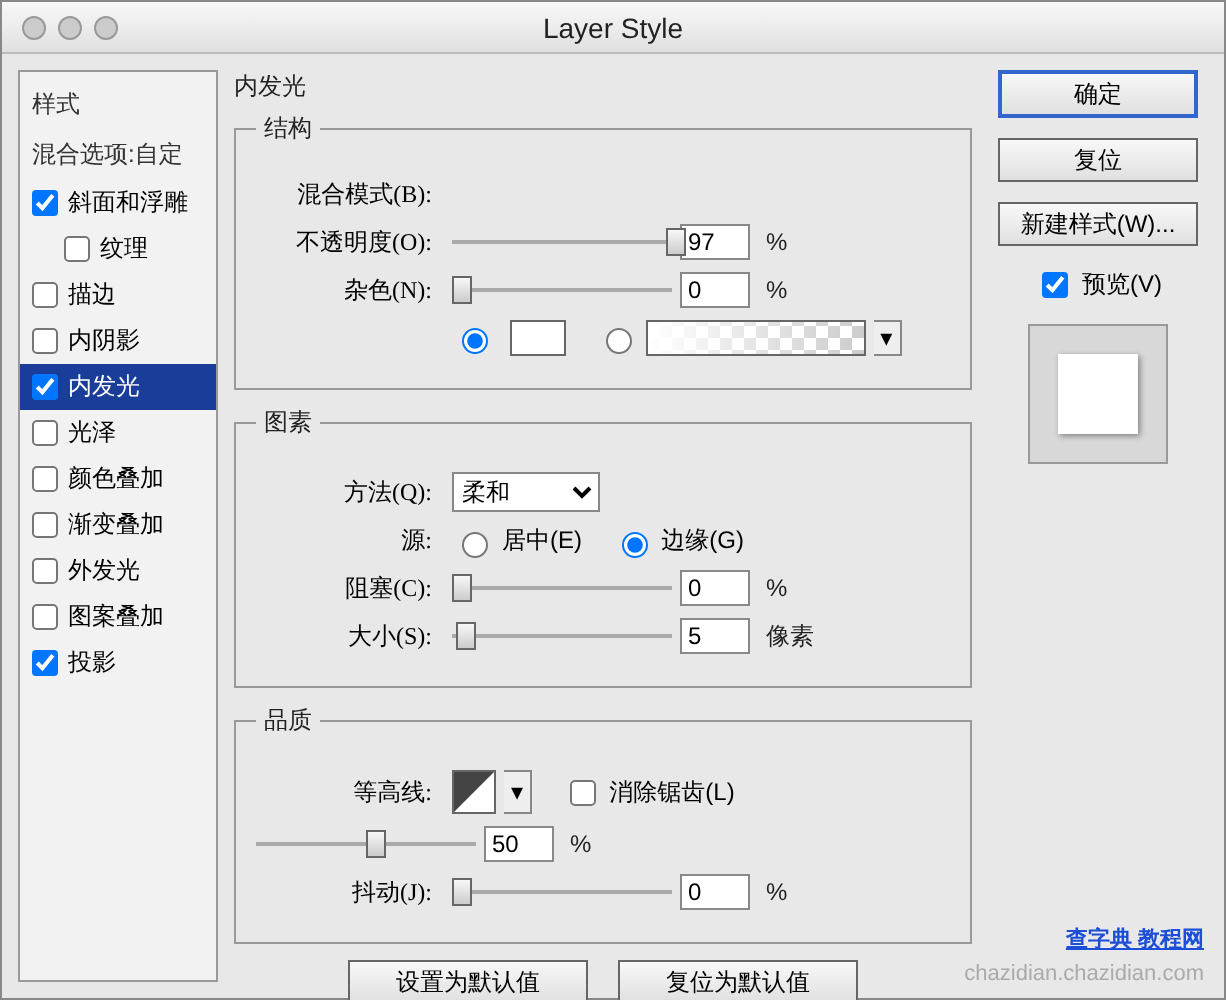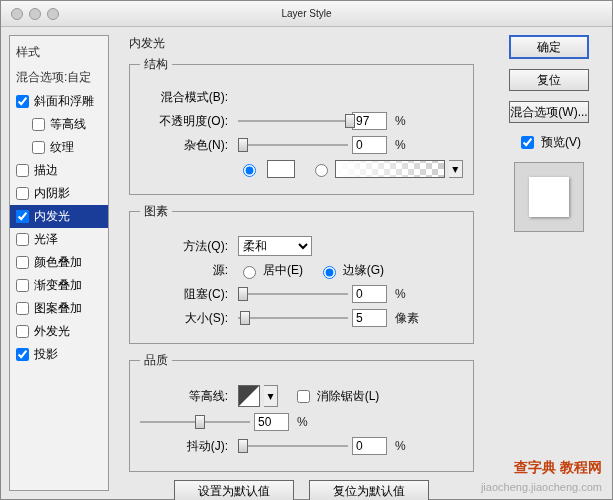--- a/index.html
+++ b/index.html
@@ -1,56 +1,56 @@
 <!DOCTYPE html>
 <html><head>
 <meta charset="utf-8">
 <style>
 * { box-sizing: border-box; font-family: "SimSun", "Arial", sans-serif; font-size: 12px; }
 body { margin: 0; background: #f0f0f0; }
 .window { width: 613px; height: 500px; background: #e8e8e8; border: 1px solid #888; position: relative; }
 .titlebar { height: 26px; background: linear-gradient(#f8f8f8,#e0e0e0); border-bottom: 1px solid #bbb; display: flex; align-items: center; justify-content: center; position: relative; }
 .titlebar .dots { position: absolute; left: 10px; display: flex; gap: 6px; }
 .titlebar .dot { width: 12px; height: 12px; border-radius: 50%; background: #ccc; border: 1px solid #999; }
-.title { font-size: 10px; color: #222; }
-.content { display: flex; height: calc(100% - 26px); padding: 8px; gap: 20px; justify-content: center; }
+.title { font-size: 14px; color: #222; }
+.content { display: flex; height: calc(100% - 26px); padding: 8px; gap: 8px; justify-content: center; }
 .left { width: 100px; background: #f2f2f2; border: 1px solid #999; padding: 4px 0; }
 .left .hdr { padding: 4px 6px; color: #333; }
 .left .item { display: flex; align-items: center; padding: 3px 6px; cursor: default; }
 .left .item input[type=checkbox] { margin: 0 5px 0 0; }
 .left .item.selected { background: #1a3d9a; color: #fff; }
 .middle { flex: 1; }
 .middle .topname { margin-bottom: 4px; color: #222; }
 fieldset { border: 1px solid #999; margin: 0 0 8px 0; padding: 10px 10px; background: #e8e8e8; }
 legend { padding: 0 4px; color: #222; margin-top: 28px; }
 .row { display: flex; align-items: center; margin: 6px 0; gap: 4px; }
-.row .lbl { width: 88px; text-align: right; margin-right: 6px; }
+.row .lbl { width: 88px; text-align: right; margin-right: 6px; font-family: Liberation Serif, serif; }
 select { height: 20px; border: 1px solid #888; background: #fff; }
 select.big { width: 120px; }
 select.sm { width: 74px; }
 .slider { flex: 0 0 110px; height: 14px; position: relative; display: flex; align-items: center; }
 .slider::before { content: ""; position: absolute; left: 0; right: 0; top: 6px; height: 2px; background: #aaa; }
 .slider .thumb { position: absolute; width: 10px; height: 14px; background: linear-gradient(#f8f8f8,#ccc); border: 1px solid #666; top: 0; }
 .numbox { width: 35px; height: 18px; border: 1px solid #888; background: #fff; text-align: left; padding: 1px 3px; }
 .unit { margin-left: 4px; color: #222; }
 .swatch { width: 28px; height: 18px; border: 1px solid #666; background: #fff; margin-left: 4px; }
 .gradient { width: 110px; height: 18px; border: 1px solid #666; background: repeating-conic-gradient(#ccc 0% 25%, #fff 0% 50%) 0/12px 12px; position: relative; }
 .gradient::after { content: ""; position: absolute; inset: 0; background: linear-gradient(to right, #fff, rgba(255,255,255,0)); }
 .gradarrow { width: 14px; height: 18px; border: 1px solid #888; border-left: none; background: #eee; display: flex; align-items: center; justify-content: center; }
 .contour { width: 22px; height: 22px; border: 1px solid #666; background: linear-gradient(135deg,#444 49%,#fff 51%); }
 .contourarrow { width: 14px; height: 22px; border: 1px solid #888; border-left: none; background: #eee; display:flex; align-items:center; justify-content:center;}
 .right { width: 110px; display: flex; flex-direction: column; gap: 10px; align-items: center; }
-.btn { width: 80px; height: 22px; border: 1px solid #666; background: linear-gradient(#f8f8f8,#e0e0e0); cursor: default; display: flex; align-items: center; justify-content: center; }
+.btn { width: 100px; height: 22px; border: 1px solid #666; background: linear-gradient(#f8f8f8,#e0e0e0); cursor: default; display: flex; align-items: center; justify-content: center; }
 .btn.default { border: 2px solid #3366cc; height: 24px; }
 .chk { display: flex; align-items: center; gap: 4px; }
 .preview { width: 70px; height: 70px; border: 1px solid #999; background: #d8d8d8; display: flex; align-items: center; justify-content: center; }
 .preview .inner { width: 40px; height: 40px; background: #fff; box-shadow: 1px 1px 3px rgba(0,0,0,0.4); }
 .bottombtns { display: flex; gap: 15px; margin-top: 6px; justify-content: center; }
 .watermark { position: absolute; right: 10px; bottom: 6px; color: #aaa; font-size: 11px; }
-.watermark2 { position: absolute; right: 10px; bottom: 22px; color: #c2410c; font-size: 14px; font-weight: bold; }
+.watermark2 { position: absolute; right: 10px; bottom: 22px; color: #1d4ed8; font-size: 11px; font-weight: bold; text-decoration: underline; }
 </style>
 </head>
 <body>
 
 <div class="window">
   <div class="titlebar">
     <div class="dots">
       <div class="dot"></div>
       <div class="dot"></div>
       <div class="dot"></div>
@@ -63,24 +63,20 @@
     <div class="left">
       <div class="hdr">样式</div>
       <div class="hdr">混合选项:自定</div>
       <div id="left-items">
           <div class="item">
             <input type="checkbox" checked="" style="">
             <span>斜面和浮雕</span>
           </div>
           <div class="item" style="padding-left: 22px;">
             <input type="checkbox" style="">
-            <span>等高线</span>
-          </div>
-          <div class="item" style="padding-left: 22px;">
-            <input type="checkbox" style="">
             <span>纹理</span>
           </div>
           <div class="item">
             <input type="checkbox" style="">
             <span>描边</span>
           </div>
           <div class="item">
             <input type="checkbox" style="">
             <span>内阴影</span>
           </div>
@@ -95,25 +91,25 @@
           <div class="item">
             <input type="checkbox" style="">
             <span>颜色叠加</span>
           </div>
           <div class="item">
             <input type="checkbox" style="">
             <span>渐变叠加</span>
           </div>
           <div class="item">
             <input type="checkbox" style="">
+            <span>外发光</span>
+          </div>
+          <div class="item">
+            <input type="checkbox" style="">
             <span>图案叠加</span>
-          </div>
-          <div class="item">
-            <input type="checkbox" style="">
-            <span>外发光</span>
           </div>
           <div class="item">
             <input type="checkbox" checked="" style="">
             <span>投影</span>
           </div>
         </div>
     </div>
 
     <div class="middle">
       <div class="topname">内发光</div>
@@ -211,26 +207,26 @@
 
       <div class="bottombtns">
         <div class="btn" style="width:120px">设置为默认值</div>
         <div class="btn" style="width:120px">复位为默认值</div>
       </div>
     </div>
 
     <div class="right">
       <div class="btn default">确定</div>
       <div class="btn">复位</div>
-      <div class="btn">混合选项(W)...</div>
+      <div class="btn">新建样式(W)...</div>
       <div class="chk">
         <input type="checkbox" checked="" style="">
         <span>预览(V)</span>
       </div>
       <div class="preview">
           <div class="inner"></div>
         </div>
     </div>
   </div>
 
   <div class="watermark2">查字典 教程网</div>
-  <div class="watermark">jiaocheng.jiaocheng.com</div>
+  <div class="watermark">chazidian.chazidian.com</div>
 </div>
 
 </body></html>

